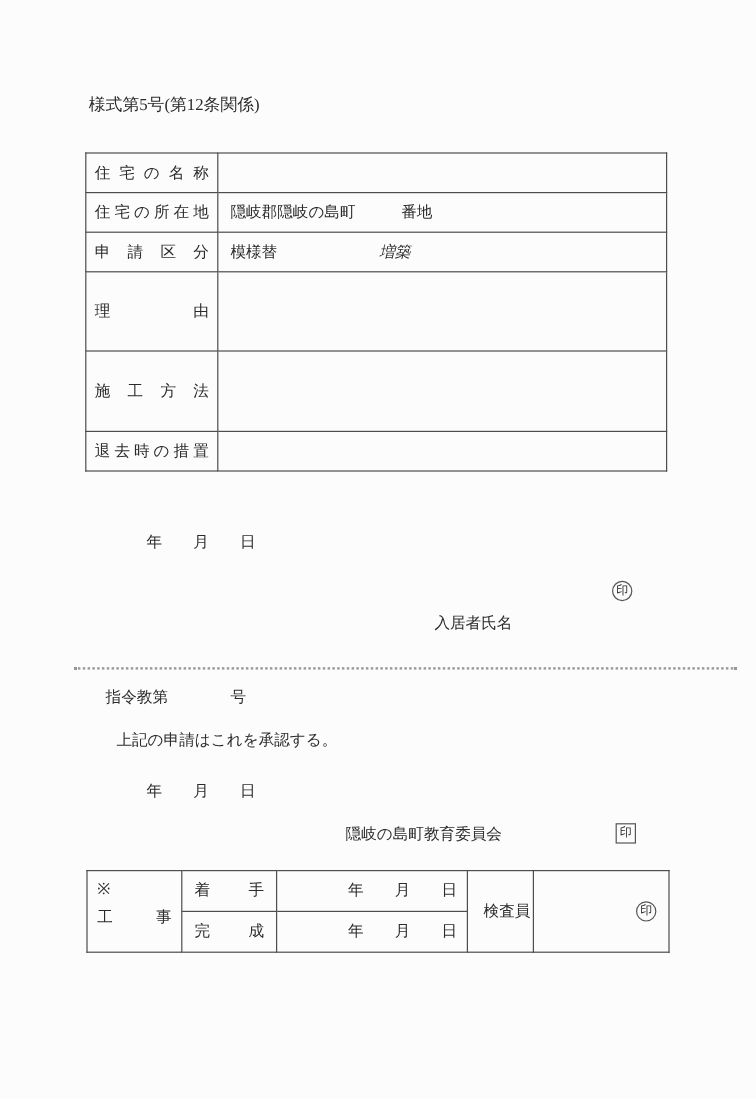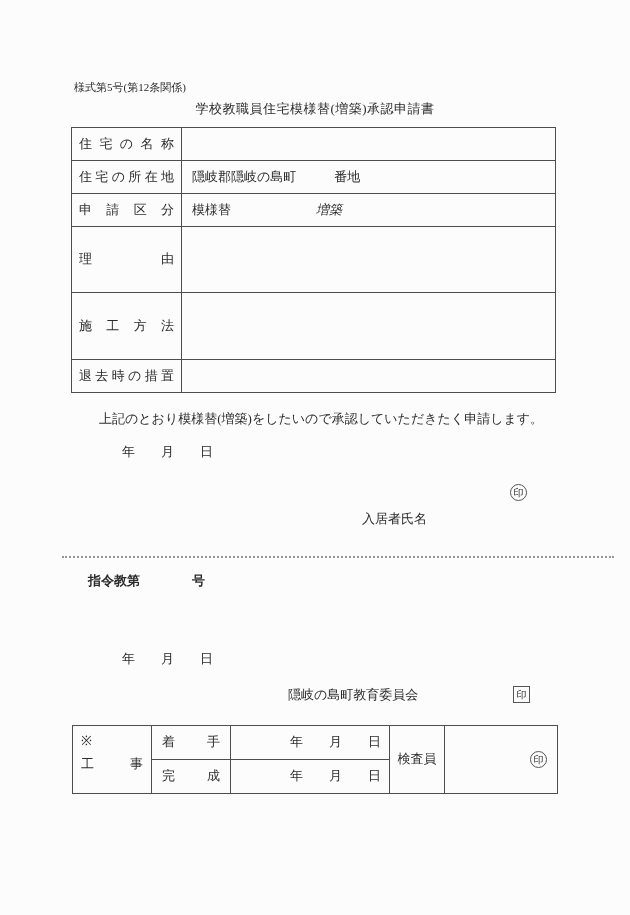--- a/index.html
+++ b/index.html
@@ -4,21 +4,21 @@
 <style>
   html,body { margin:0; padding:0; background:#e8e8e8; }
   .page {
     position:relative; width:630px; height:915px; margin:0 auto;
     background:#fcfcfc; overflow:hidden;
     font-family:"Liberation Serif","DejaVu Serif",serif;
     color:#2b2b2b; font-size:13px; line-height:1.15;
   }
   .abs { position:absolute; white-space:pre; }
 
-  .note { left:74px; top:81px; font-size:11px; }
+  .note { left:74px; top:81px; font-size:14px; }
   .title { left:0; top:102px; width:630px; text-align:center; font-size:13px; letter-spacing:0.5px; }
 
   table { border-collapse:collapse; position:absolute; table-layout:fixed; background:transparent; }
   td { border:1px solid #4d4d4d; font-size:13px; vertical-align:middle; overflow:hidden; }
 
   .app-table { left:71px; top:127px; width:485px; }
   .app-table .lbl { width:95px; padding:0 7px; }
   .app-table .val { padding:0 10px; }
   .r-std td { height:32px; }
   .r-reason td { height:65px; }
@@ -28,21 +28,21 @@
   .gap-banchi { margin-left:38px; }
   .gap-zochiku { margin-left:85px;font-style:italic; }
 
   .sentence1 { left:99px; top:412px; }
   .date1 { left:122px; top:445px; }
   .applicant { left:362px; top:512px; }
   .addressee { left:75px; top:520px; }
 
   .dotted { position:absolute; left:62px; top:556px; width:552px; height:0; border-top:2px dotted #979797; }
 
-  .directive { left:88px; top:574px;font-weight:bold; }
+  .directive { left:88px; top:574px; }
   .sentence2 { left:97px; top:610px; }
   .date2 { left:122px; top:652px; }
   .committee { left:288px; top:688px; }
 
   .seal-circle {
     display:inline-block; width:15px; height:15px; border:1px solid #555;
     border-radius:50%; font-size:10px; line-height:15px; text-align:center;
     white-space:normal; box-sizing:content-box;
   }
   .seal-square {
@@ -50,30 +50,29 @@
     font-size:10px; line-height:15px; text-align:center; white-space:normal;
   }
   .seal1 { position:absolute; left:510px; top:484px; }
   .seal2 { position:absolute; left:513px; top:686px; }
 
   .work-table { left:72px; top:725px; width:486px; }
   .work-table td { height:33px; }
   .work-table .c-kind { width:62px; padding:3px 8px; vertical-align:top; line-height:1.8; }
   .work-table .c-phase { width:58px; padding:0 10px; }
   .work-table .c-date { width:150px; text-align:right; padding:0 8px 0 0; }
-  .work-table .c-inspector { width:50px; text-align:center; padding:0 2px; }
+  .work-table .c-inspector { width:50px; text-align:right; padding:0 2px; }
   .work-table .c-seal { text-align:right; padding:0 10px 0 0; }
 </style>
 </head>
 <body>
 
 <div class="page">
 
   <div class="abs note">様式第5号(第12条関係)</div>
-  <div class="abs title">学校教職員住宅模様替(増築)承認申請書</div>
 
   <table class="app-table">
     <tbody>
         <tr class="r-std">
       <td class="lbl">
         <div class="justify js-justify">
               <span>住</span>
               <span>宅</span>
               <span>の</span>
               <span>名</span>
@@ -139,28 +138,28 @@
               <span>の</span>
               <span>措</span>
               <span>置</span>
             </div>
       </td>
       <td class="val"></td>
     </tr>
   </tbody>
     </table>
 
-  <div class="abs sentence1">上記のとおり模様替(増築)をしたいので承認していただきたく申請します。</div>
   <div class="abs date1">年　　月　　日</div>
   <div class="abs applicant">入居者氏名</div>
   <span class="seal-circle seal1">印</span>
 
   <div class="dotted"></div>
 
   <div class="abs directive">指令教第　　　　号</div>
+  <div class="abs sentence2">上記の申請はこれを承認する。</div>
   <div class="abs date2">年　　月　　日</div>
   <div class="abs committee">隠岐の島町教育委員会</div>
   <span class="seal-square seal2">印</span>
 
   <table class="work-table">
     <tbody>
         <tr>
       <td class="c-kind" rowspan="2">
         <div>※</div>
         <div class="justify js-justify">

